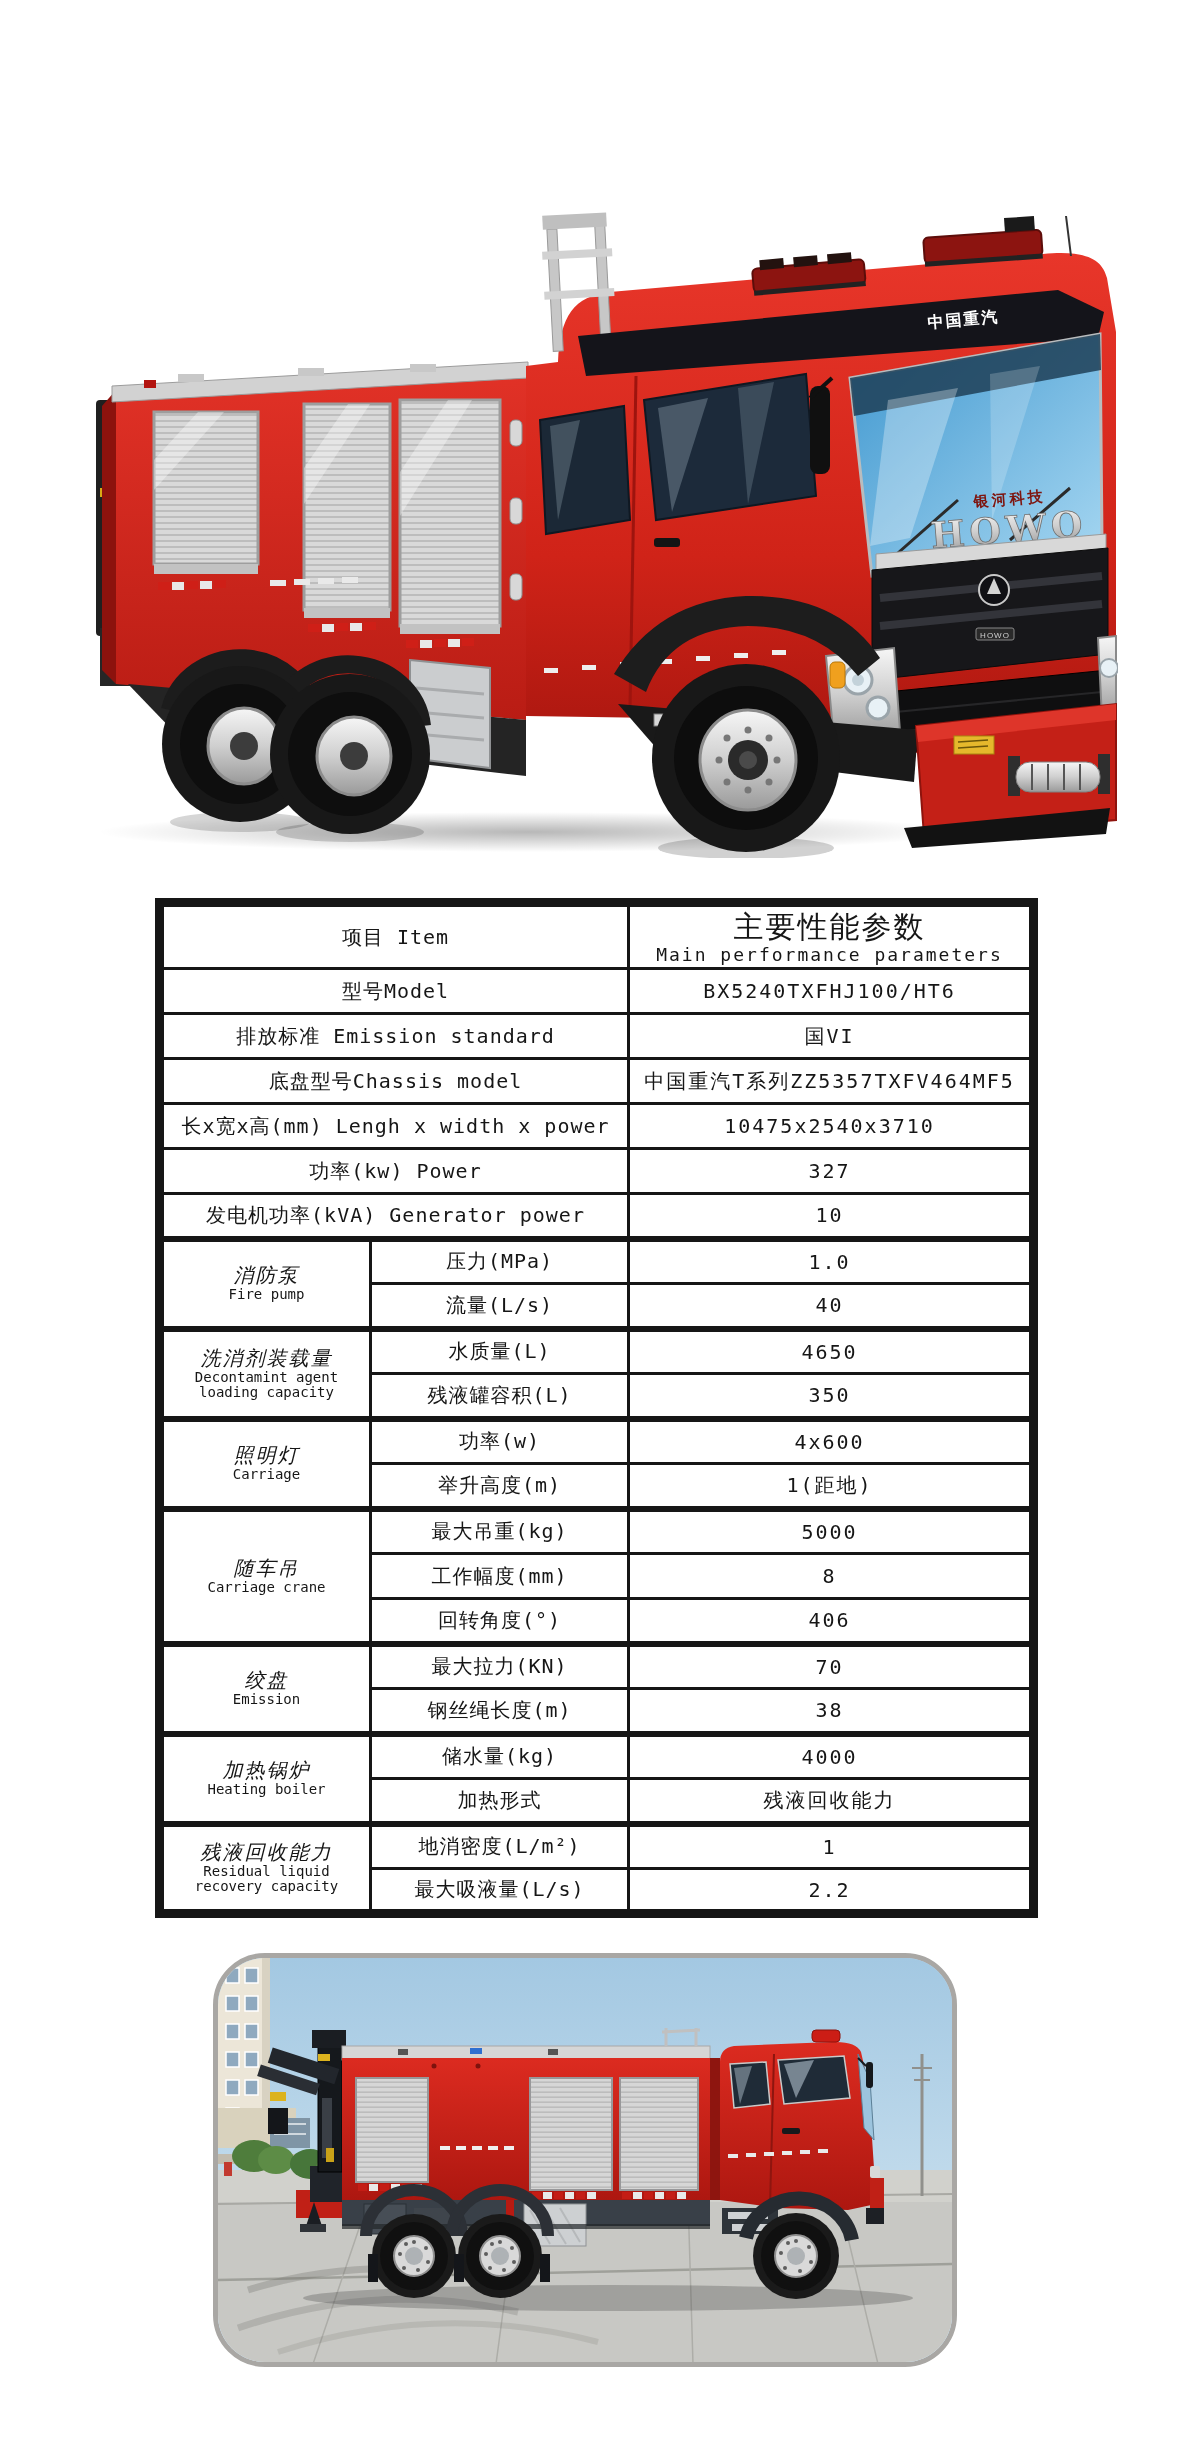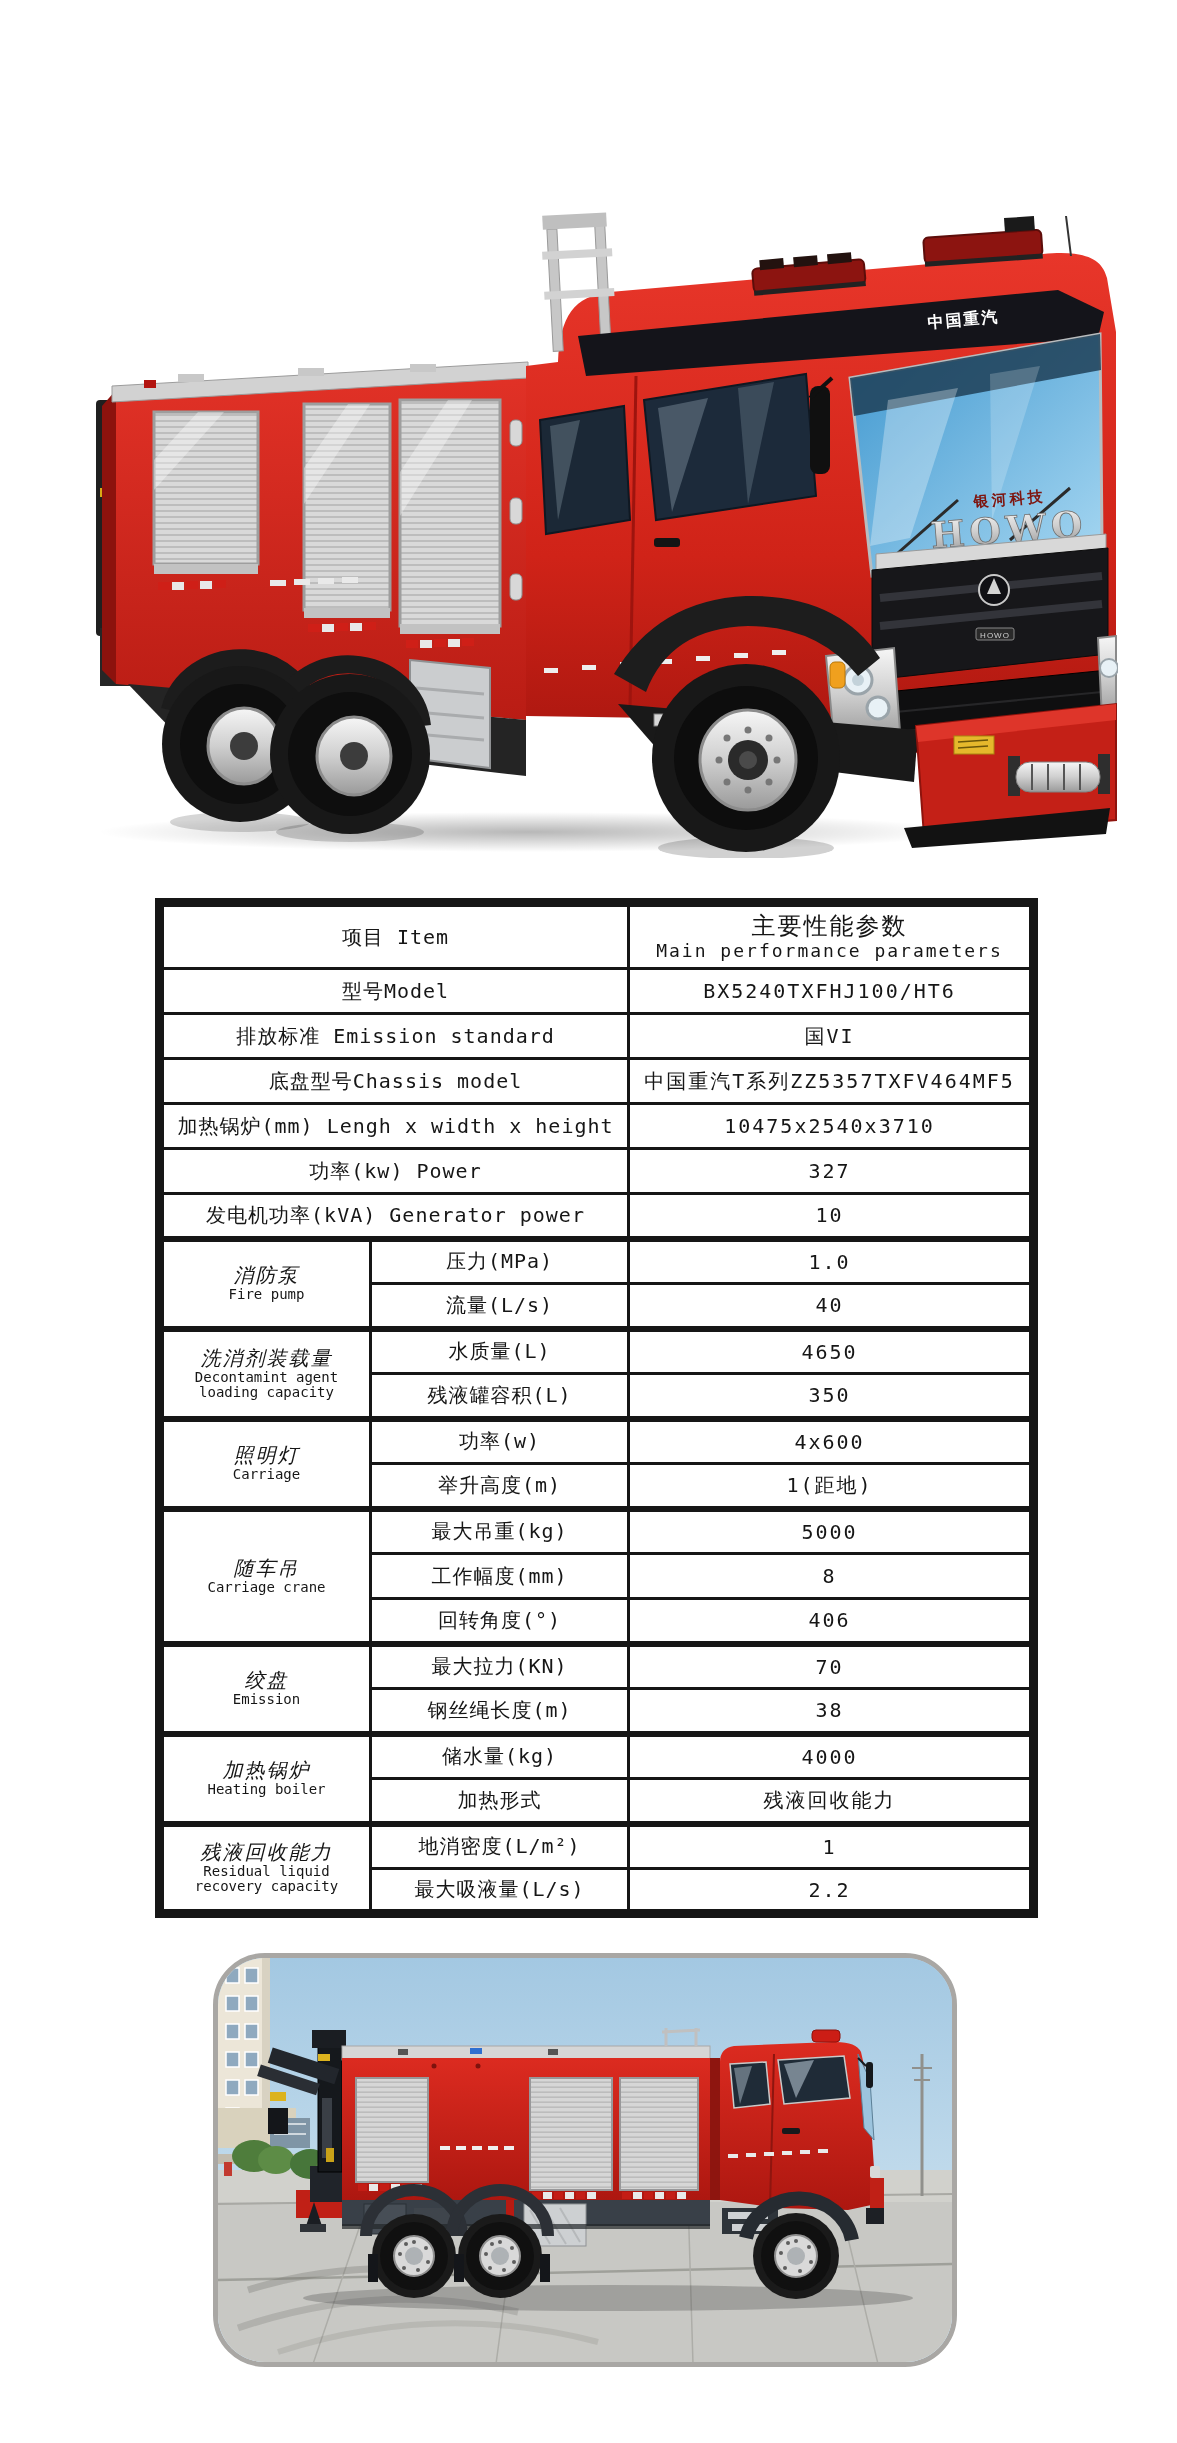--- a/index.html
+++ b/index.html
@@ -11,21 +11,21 @@
         border:9px solid #161616;background:#fff;}
   table.spec-table td{border:3px solid #161616;text-align:center;vertical-align:middle;
         padding:0 4px;overflow:hidden;}
   tr.h-row{height:66px;}
   tr.r{height:45px;}
   .lbl{font-size:20px;letter-spacing:1px;}
   .sub{font-size:20px;letter-spacing:1px;}
   .val{font-size:20px;letter-spacing:2px;}
   .grp .cn{font-size:20px;letter-spacing:2px;line-height:1.15;font-style:italic;}
   .grp .en{font-size:14px;letter-spacing:0px;line-height:1.1;}
-  .h-row .hcn{font-size:24px;letter-spacing:2px;line-height:1.2;text-align:center;}
+  .h-row .hcn{font-size:30px;letter-spacing:2px;line-height:1.2;text-align:center;}
   .h-row .hen{font-size:18px;letter-spacing:2px;line-height:1.15;text-align:center;}
   tr.gt td{border-top-width:6px;}
   .photo{position:absolute;left:213px;top:1953px;width:744px;height:414px;
         box-sizing:border-box;border:5px solid #a9a7a4;border-radius:52px;overflow:hidden;
         background:#b9d4e8;}
   .photo svg{display:block;}
 </style>
 </head>
 <body>
 
@@ -308,21 +308,21 @@
       </tr>
       <tr class="r">
         <td colspan="2" class="lbl">排放标准 Emission standard</td>
         <td class="val">国VI</td>
       </tr>
       <tr class="r">
         <td colspan="2" class="lbl">底盘型号Chassis model</td>
         <td class="val">中国重汽T系列ZZ5357TXFV464MF5</td>
       </tr>
       <tr class="r">
-        <td colspan="2" class="lbl">加热锅炉(mm) Lengh x width x height</td>
+        <td colspan="2" class="lbl">长x宽x高(mm) Lengh x width x power</td>
         <td class="val">10475x2540x3710</td>
       </tr>
       <tr class="r">
         <td colspan="2" class="lbl">功率(kw) Power</td>
         <td class="val">327</td>
       </tr>
       <tr class="r">
         <td colspan="2" class="lbl">发电机功率(kVA) Generator power</td>
         <td class="val">10</td>
       </tr>

